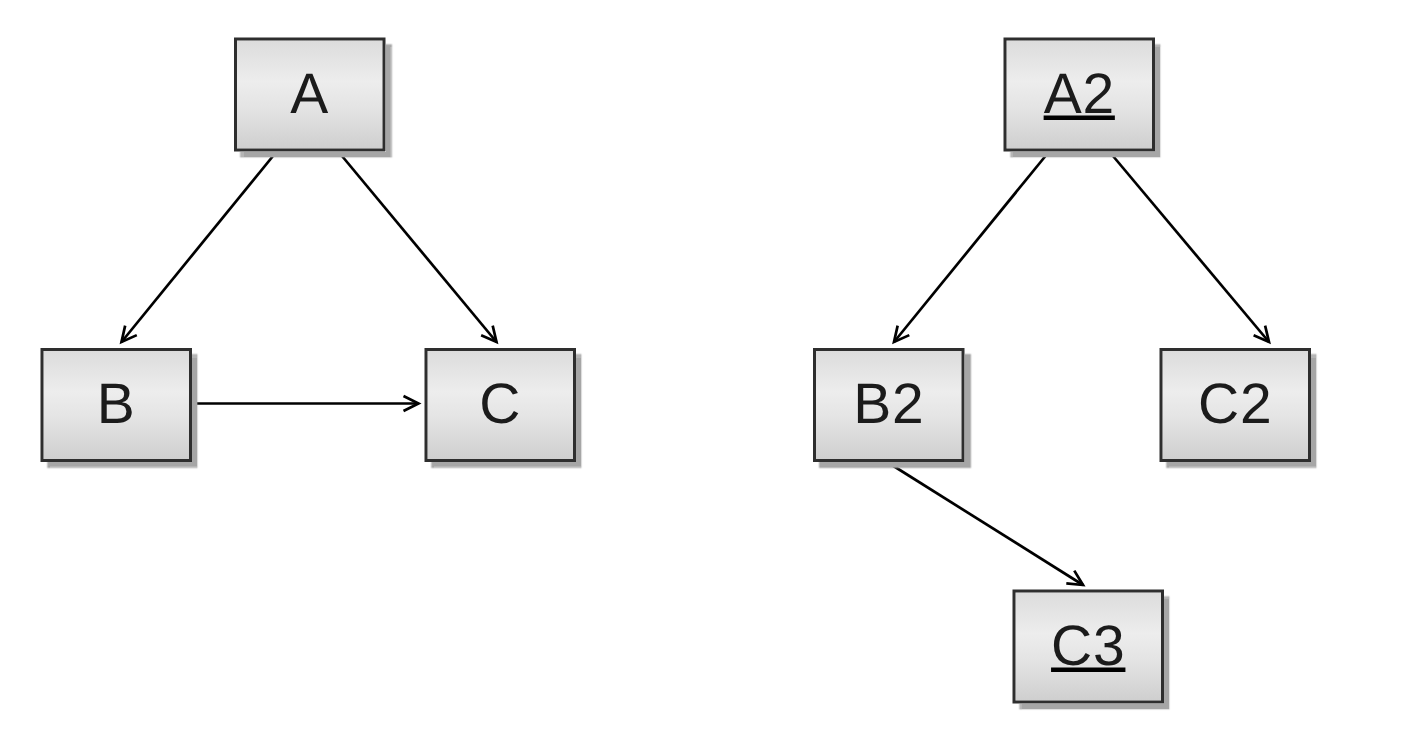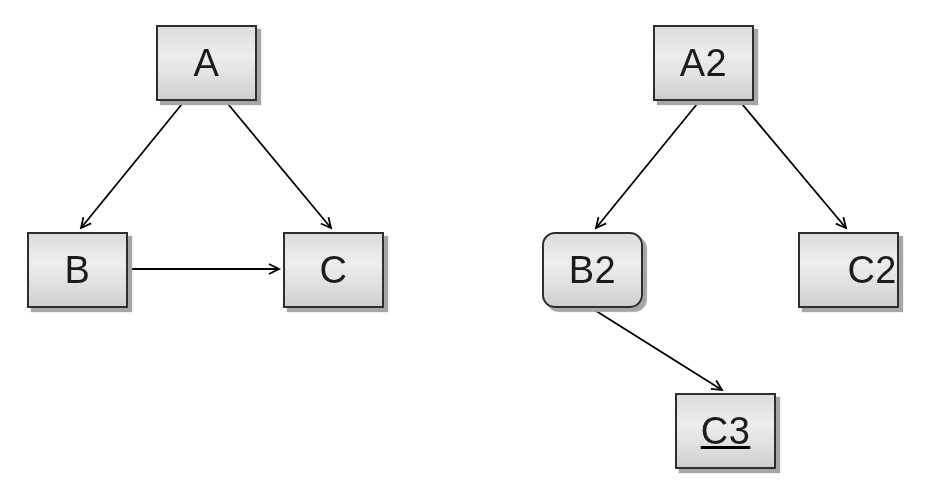--- a/index.html
+++ b/index.html
@@ -38,23 +38,23 @@
     font-size: 38px;
     line-height: 1;
     color: #1b1b1b;
     letter-spacing: 0.5px;
     user-select: none;
   }
   
   .pos-A  { left: 156px; top: 25px;  }
   .pos-B  { left: 27px;  top: 232px; }
   .pos-C  { left: 283px; top: 232px; }
-  .pos-A2 { left: 653px; top: 25px;  }
-  .pos-B2 { left: 542px; top: 232px; border-radius: 13px; }
-  .pos-C2 { left: 798px; top: 232px; justify-content: flex-end; }
+  .pos-A2 { left: 669px; top: 25px; text-decoration: underline;  }
+  .pos-B2 { left: 542px; top: 232px; }
+  .pos-C2 { left: 773px; top: 232px; }
   .pos-C3 { left: 675px; top: 393px; text-decoration: underline; }
 </style>
 </head>
 <body>
 
 <div class="canvas">
 
   <svg class="edges" viewBox="0 0 940 504" xmlns="http://www.w3.org/2000/svg">
     <defs>
       <marker id="arrow" markerUnits="userSpaceOnUse" markerWidth="16" markerHeight="14" refX="11" refY="7" orient="auto">

